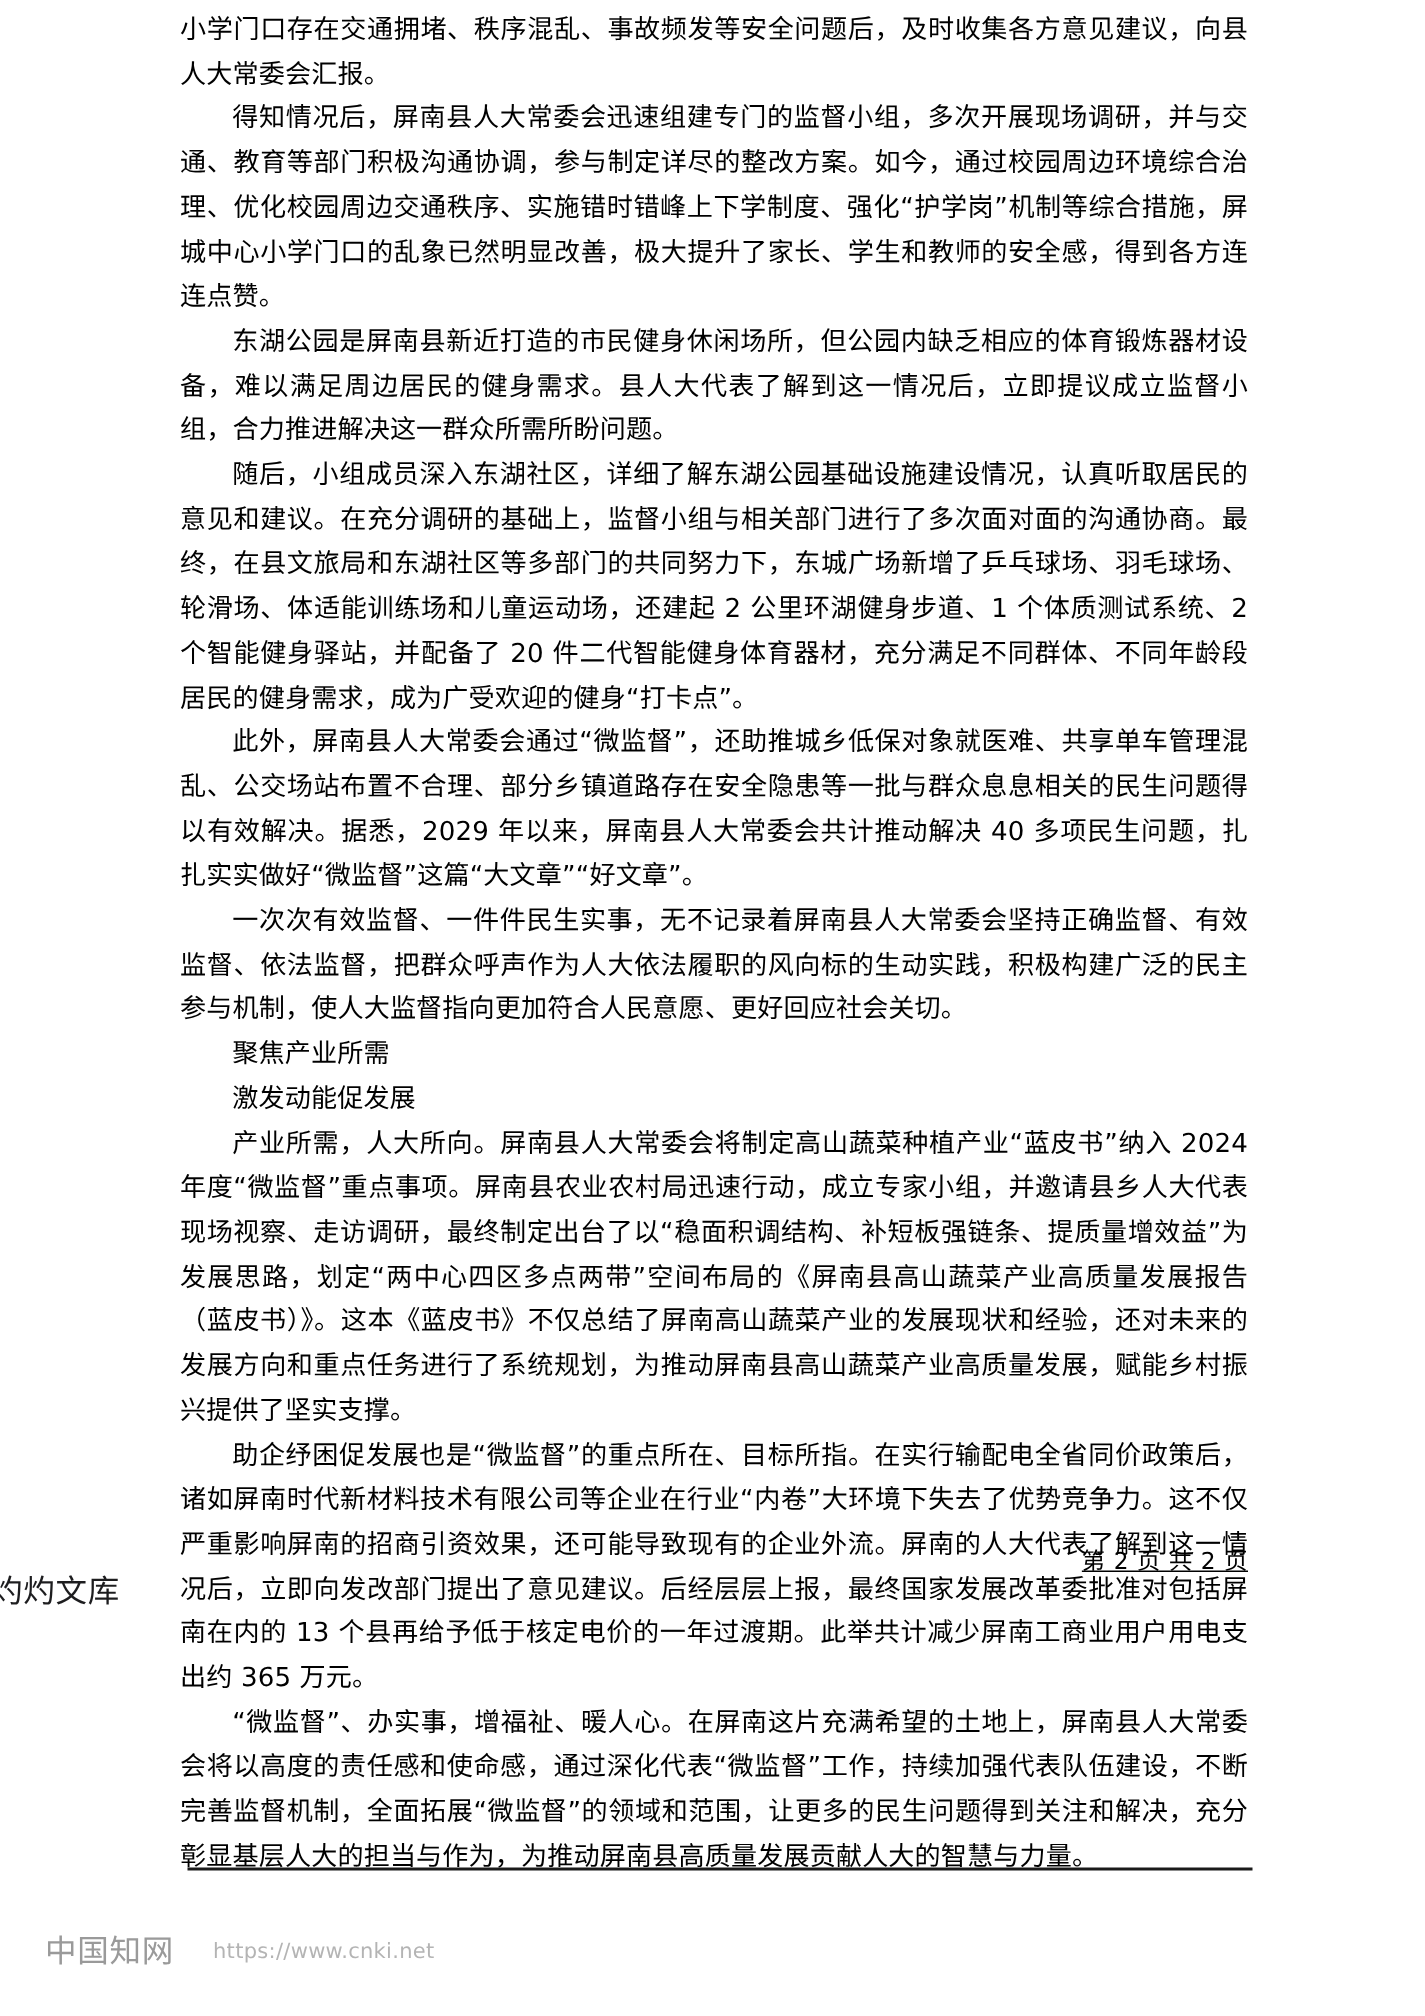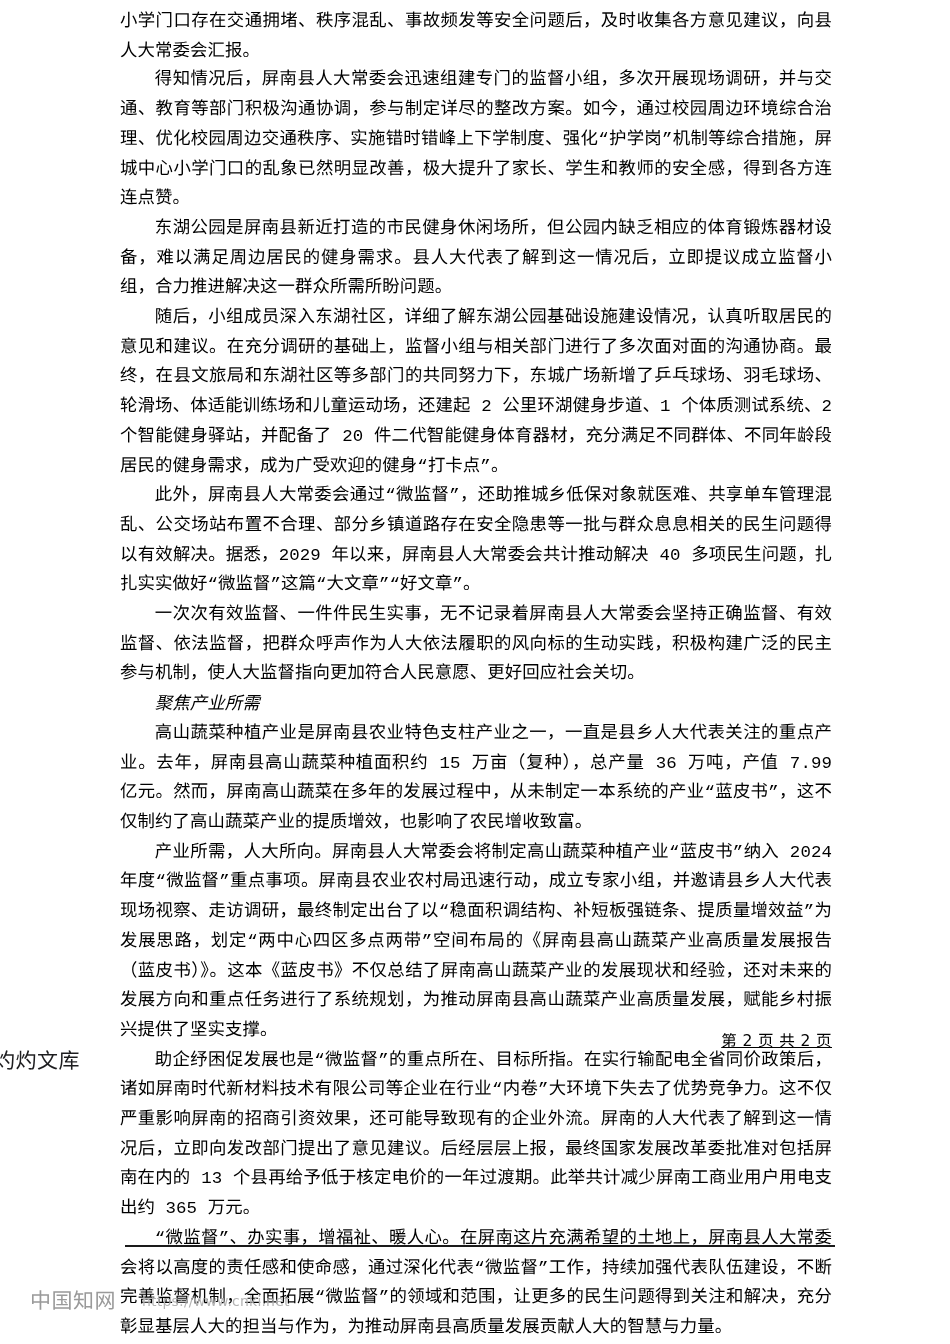--- a/index.html
+++ b/index.html
@@ -33,25 +33,23 @@
     font-size: 17.4px;
     line-height: 29.7px;
     text-align: justify;
     text-justify: inter-ideograph;
     letter-spacing: 0.1px;
     color: #000000;
     word-break: break-all;
   }
   .para.indent {
     text-indent: 2em;
-    font-family: Liberation Mono, monospace;
   }
   .para.head {
     text-indent: 2em;
-    font-style: italic;
   }
 
   
   #page-number {
     position: absolute;
     left: 0;
     top: 1031px;
     width: 832px;
     text-align: right;
     font-size: 15.5px;
@@ -110,21 +108,21 @@
 <div id="page">
 
   <div id="article">
       <p class="para">小学门口存在交通拥堵、秩序混乱、事故频发等安全问题后，及时收集各方意见建议，向县人大常委会汇报。</p>
       <p class="para indent">得知情况后，屏南县人大常委会迅速组建专门的监督小组，多次开展现场调研，并与交通、教育等部门积极沟通协调，参与制定详尽的整改方案。如今，通过校园周边环境综合治理、优化校园周边交通秩序、实施错时错峰上下学制度、强化“护学岗”机制等综合措施，屏城中心小学门口的乱象已然明显改善，极大提升了家长、学生和教师的安全感，得到各方连连点赞。</p>
       <p class="para indent">东湖公园是屏南县新近打造的市民健身休闲场所，但公园内缺乏相应的体育锻炼器材设备，难以满足周边居民的健身需求。县人大代表了解到这一情况后，立即提议成立监督小组，合力推进解决这一群众所需所盼问题。</p>
       <p class="para indent">随后，小组成员深入东湖社区，详细了解东湖公园基础设施建设情况，认真听取居民的意见和建议。在充分调研的基础上，监督小组与相关部门进行了多次面对面的沟通协商。最终，在县文旅局和东湖社区等多部门的共同努力下，东城广场新增了乒乓球场、羽毛球场、轮滑场、体适能训练场和儿童运动场，还建起 2 公里环湖健身步道、1 个体质测试系统、2 个智能健身驿站，并配备了 20 件二代智能健身体育器材，充分满足不同群体、不同年龄段居民的健身需求，成为广受欢迎的健身“打卡点”。</p>
       <p class="para indent">此外，屏南县人大常委会通过“微监督”，还助推城乡低保对象就医难、共享单车管理混乱、公交场站布置不合理、部分乡镇道路存在安全隐患等一批与群众息息相关的民生问题得以有效解决。据悉，2029 年以来，屏南县人大常委会共计推动解决 40 多项民生问题，扎扎实实做好“微监督”这篇“大文章”“好文章”。</p>
       <p class="para indent">一次次有效监督、一件件民生实事，无不记录着屏南县人大常委会坚持正确监督、有效监督、依法监督，把群众呼声作为人大依法履职的风向标的生动实践，积极构建广泛的民主参与机制，使人大监督指向更加符合人民意愿、更好回应社会关切。</p>
       <p class="para head">聚焦产业所需</p>
-      <p class="para indent">高山蔬菜种植产业是屏南县农业特色支柱产业之一，一直是县乡人大代表关注的重点产业。去年，屏南县高山蔬菜种植面积约 15 万亩（复种），总产量 36 万吨，产值 7.99 亿元。然而，屏南高山蔬菜在多年的发展过程中，从未制定一本系统的产业“蓝皮书”，这不仅制约了高山蔬菜产业的提质增效，也影响了农民增收致富。</p>
+      <p class="para head">激发动能促发展</p>
       <p class="para indent">产业所需，人大所向。屏南县人大常委会将制定高山蔬菜种植产业“蓝皮书”纳入 2024 年度“微监督”重点事项。屏南县农业农村局迅速行动，成立专家小组，并邀请县乡人大代表现场视察、走访调研，最终制定出台了以“稳面积调结构、补短板强链条、提质量增效益”为发展思路，划定“两中心四区多点两带”空间布局的《屏南县高山蔬菜产业高质量发展报告（蓝皮书）》。这本《蓝皮书》不仅总结了屏南高山蔬菜产业的发展现状和经验，还对未来的发展方向和重点任务进行了系统规划，为推动屏南县高山蔬菜产业高质量发展，赋能乡村振兴提供了坚实支撑。</p>
       <p class="para indent">助企纾困促发展也是“微监督”的重点所在、目标所指。在实行输配电全省同价政策后，诸如屏南时代新材料技术有限公司等企业在行业“内卷”大环境下失去了优势竞争力。这不仅严重影响屏南的招商引资效果，还可能导致现有的企业外流。屏南的人大代表了解到这一情况后，立即向发改部门提出了意见建议。后经层层上报，最终国家发展改革委批准对包括屏南在内的 13 个县再给予低于核定电价的一年过渡期。此举共计减少屏南工商业用户用电支出约 365 万元。</p>
       <p class="para indent">“微监督”、办实事，增福祉、暖人心。在屏南这片充满希望的土地上，屏南县人大常委会将以高度的责任感和使命感，通过深化代表“微监督”工作，持续加强代表队伍建设，不断完善监督机制，全面拓展“微监督”的领域和范围，让更多的民生问题得到关注和解决，充分彰显基层人大的担当与作为，为推动屏南县高质量发展贡献人大的智慧与力量。</p>
     </div>
 
   <div id="page-number">第 2 页 共 2 页</div>
 
   <div id="watermark">灼灼文库</div>
 
   <div id="footer-rule"></div>

